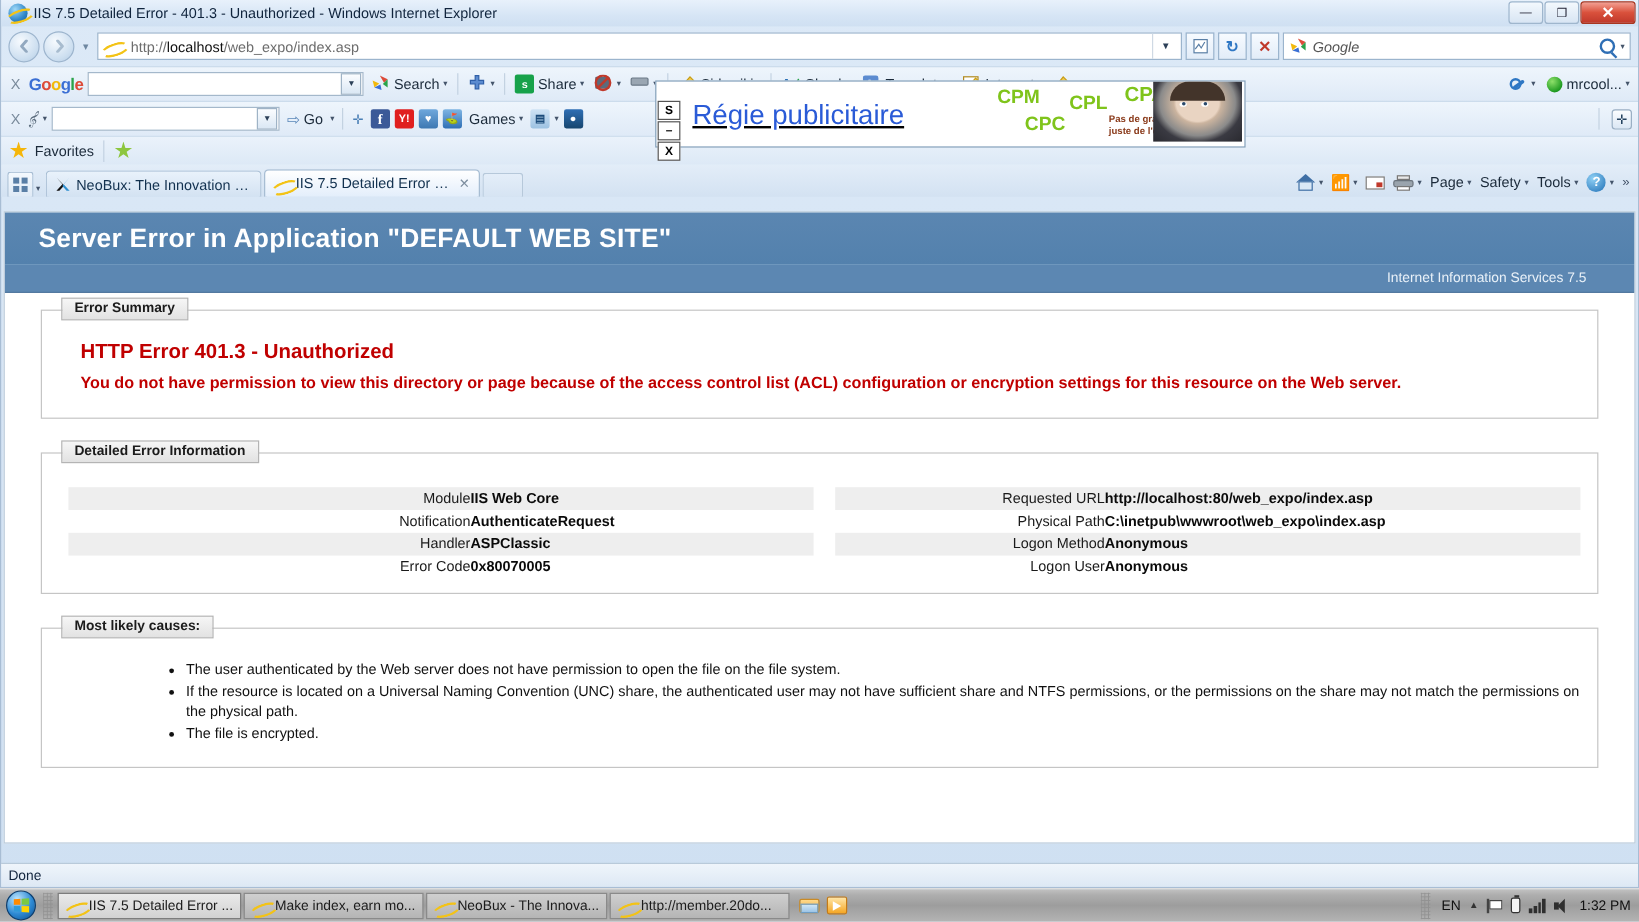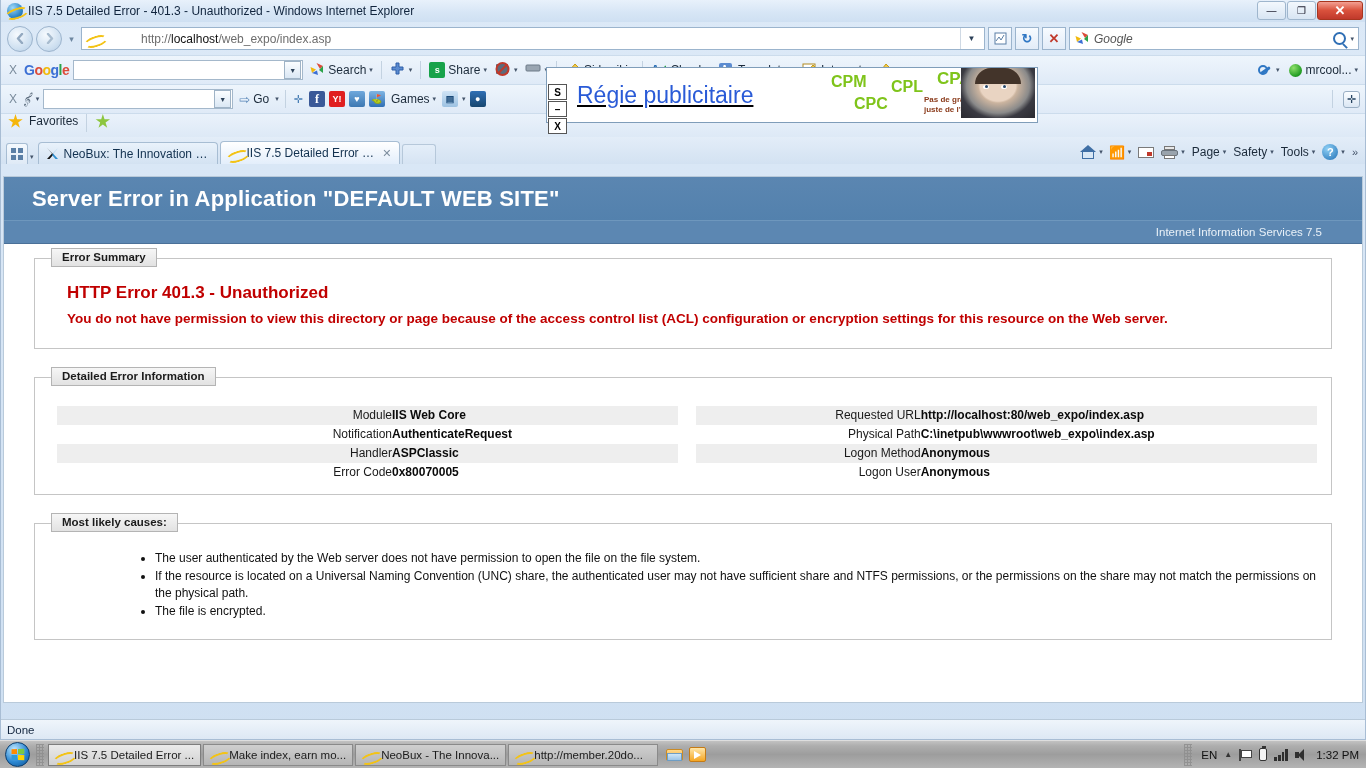--- a/index.html
+++ b/index.html
@@ -61,21 +61,20 @@
     border: 1px solid #9cb4cd;
     display: flex; align-items: center; justify-content: center;
     color: #8fa6bd; font-size: 14px;
   }
   .navdrop { width: 13px; text-align: center; color: #6e87a1; font-size: 9px; }
   #urlbox {
     flex: 1 1 auto; height: 23px; background: #fff;
     border: 1px solid #9bb4cd;
     display: flex; align-items: center; padding: 0 2px;
     min-width: 0;
-    gap: 32px;
   }
   #urlbox .urltext {
     flex: 1; font-size: 12px; color: #111; white-space: nowrap; overflow: hidden;
     padding-left: 4px;
   }
   #urlbox .urltext .dim { color: #6d6d6d; }
   .urlbtn {
     width: 22px; height: 21px; display:flex; align-items:center; justify-content:center;
     border-left: 1px solid #cfd9e4;
   }
@@ -107,21 +106,21 @@
   .tbitem {
     display: flex; align-items: center; gap: 3px;
     padding: 1px 2px; font-size: 12px; color: #1b2a3a; white-space: nowrap;
   }
   .caret { font-size: 7px; color: #44546a; }
   .sep { width: 1px; height: 18px; background: #c3d2e1; margin: 0 2px; }
   .ico { width: 16px; height: 16px; display: inline-block; position: relative; flex: none;}
 
   
   #favbar {
-    height: 24px; display: flex; align-items: flex-start; gap: 6px; padding: 0 7px;
+    height: 24px; display: flex; align-items: center; gap: 6px; padding: 0 7px;
     background: linear-gradient(to bottom,#eaf2fb,#dde9f6);
     border-top: 1px solid #ccdcec;
   }
   #favbar .lbl { font-size: 12px; color: #1b2a3a; }
 
   
   #tabbar {
     height: 27px; display: flex; align-items: flex-end; gap: 2px; padding: 0 5px;
     background: linear-gradient(to bottom,#e3edf8,#d3e2f2);
     position: relative;

